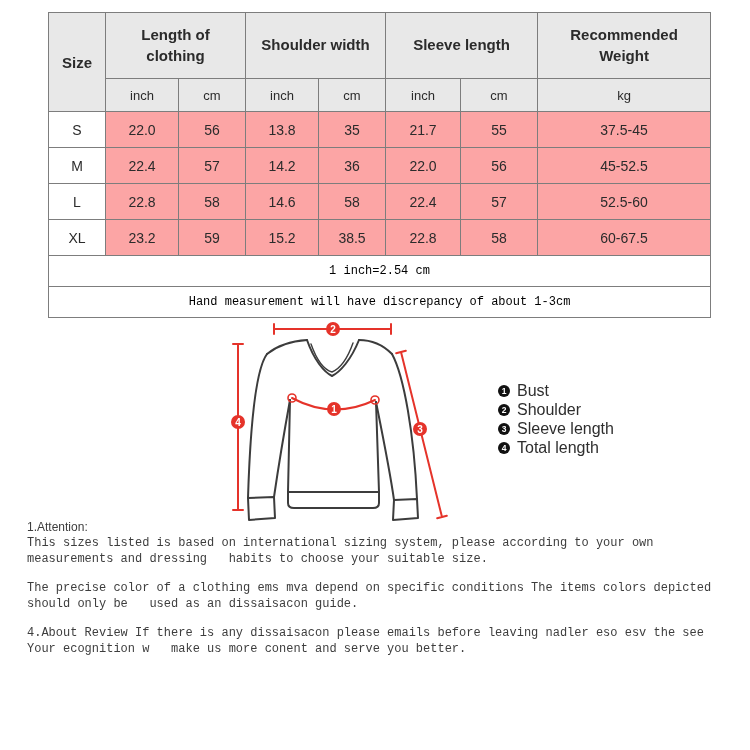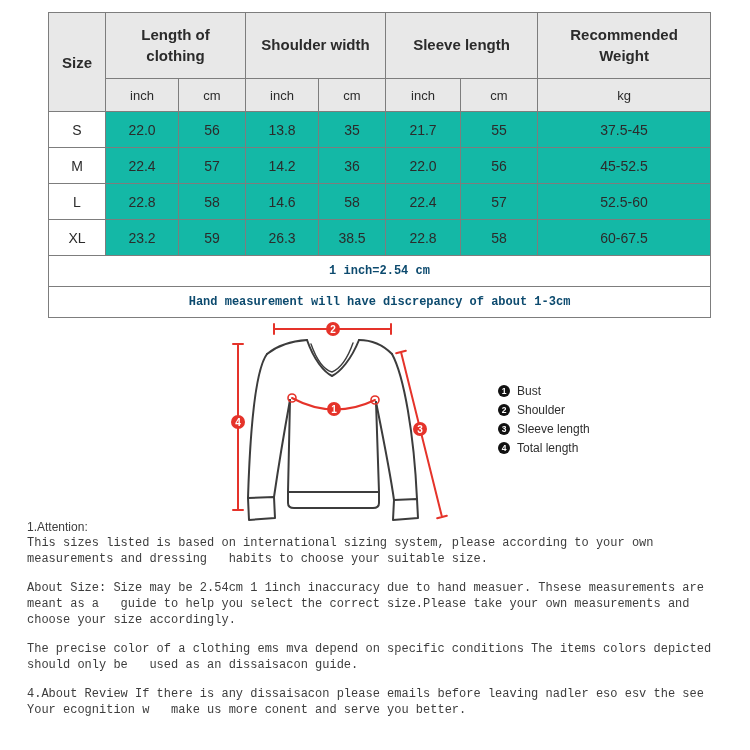--- a/index.html
+++ b/index.html
@@ -15,35 +15,35 @@
   }
   .size-table th,.size-table td{
     border:1px solid #7d7d7d;text-align:center;vertical-align:middle;
     padding:0;color:#2b2b2b;
   }
   .size-table thead th{background:#e8e8e8;}
   .size-table .grp{font-size:15px;font-weight:bold;white-space:pre-line;height:65px;line-height:1.35;}
   .size-table .size-head{font-size:15px;font-weight:bold;}
   .size-table .unit{font-size:13px;font-weight:normal;height:32px;}
   .size-table tbody th{font-size:14px;font-weight:normal;height:35px;background:#ffffff;}
-  .size-table tbody td{font-size:14px;height:35px;background:#14b8a6;}
+  .size-table tbody td{font-size:14px;height:35px;background:#fca5a5;}
   .size-table tfoot td{
     font-family:"Liberation Mono","DejaVu Sans Mono",monospace;
-    font-weight:bold;font-size:12px;height:30px;background:#ffffff;color:#0c4a6e;
+    font-weight:normal;font-size:12px;height:30px;background:#ffffff;color:#000000;
   }
   
   .diagram{position:absolute;left:224px;top:316px;width:270px;height:212px;}
   .legend{position:absolute;left:498px;top:381px;width:170px;}
   .legend-item{display:flex;align-items:center;height:19px;margin-bottom:0;}
   .lg-circle{
     width:12px;height:12px;border-radius:50%;background:#111111;color:#ffffff;
     font-size:8.5px;font-weight:bold;display:inline-flex;align-items:center;justify-content:center;
     margin-right:7px;flex:0 0 auto;
   }
-  .lg-label{font-size:12px;color:#2e2e2e;}
+  .lg-label{font-size:16px;color:#2e2e2e;}
   
   .notes-block{position:absolute;left:27px;top:519px;width:706px;}
   .note-section{margin:0 8px 13px 0;}
   .note-heading{font-size:12px;line-height:16px;white-space:pre-wrap;}
   .note-body{font-size:12px;line-height:16px;white-space:pre-wrap;font-family:Liberation Mono, monospace;}
 </style>
 </head>
 <body>
 
 <table class="size-table">
@@ -105,21 +105,21 @@
       <td>14.6</td>
       <td>58</td>
       <td>22.4</td>
       <td>57</td>
       <td>52.5-60</td>
     </tr>
     <tr>
       <th>XL</th>
       <td>23.2</td>
       <td>59</td>
-      <td>26.3</td>
+      <td>15.2</td>
       <td>38.5</td>
       <td>22.8</td>
       <td>58</td>
       <td>60-67.5</td>
     </tr>
   </tbody>
   <tfoot>
     <tr>
         <td colspan="8">1 inch=2.54 cm</td>
       </tr>
@@ -191,21 +191,20 @@
     <span class="lg-label">Total length</span>
   </div>
 </div>
 
 <div class="notes-block">
   <div class="note-section">
     <div class="note-heading">1.Attention:</div>
     <div class="note-body">This sizes listed is based on international sizing system, please according to your own measurements and dressing   habits to choose your suitable size.</div>
   </div>
   <div class="note-section">
-    <div class="note-body">About Size: Size may be 2.54cm 1 1inch inaccuracy due to hand measuer. Thsese measurements are meant as a   guide to help you select the correct size.Please take your own measurements and choose your size accordingly.</div>
   </div>
   <div class="note-section">
     <div class="note-body">The precise color of a clothing ems mva depend on specific conditions The items colors depicted should only be   used as an dissaisacon guide.</div>
   </div>
   <div class="note-section">
     <div class="note-body">4.About Review If there is any dissaisacon please emails before leaving nadler eso esv the see Your ecognition w   make us more conent and serve you better.</div>
   </div>
 </div>
 
 </body></html>

